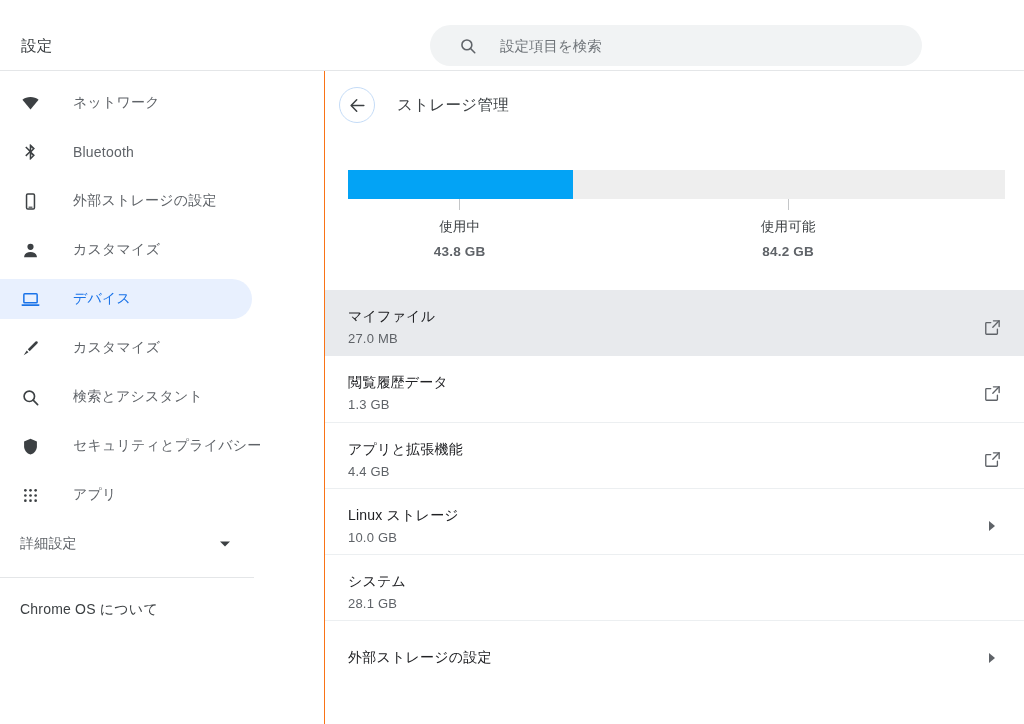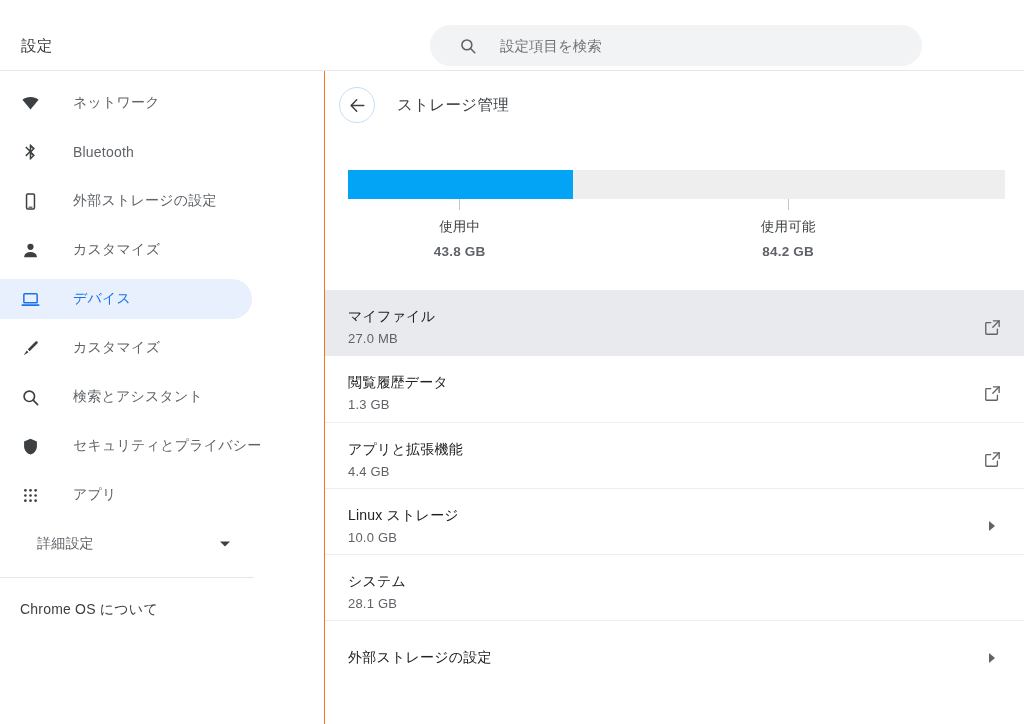--- a/index.html
+++ b/index.html
@@ -113,21 +113,21 @@
     font-size: 14px;
     color: #5f6368;
     letter-spacing: .2px;
     white-space: nowrap;
   }
 
   .nav-item.selected { background: #e8f0fe; }
   .nav-item.selected .nav-ico { color: #1a73e8; }
   .nav-item.selected .nav-label { color: #1a73e8; font-weight: 500; }
 
-  .nav-item.no-icon { padding-left: 37px; }
+  .nav-item.no-icon { padding-left: 20px; }
   .nav-item.no-icon .nav-label { margin-left: 0; }
 
   .nav-caret {
     position: absolute;
     right: 22px;
     top: 50%;
     transform: translateY(-50%);
     width: 0; height: 0;
     border-left: 5px solid transparent;
     border-right: 5px solid transparent;

